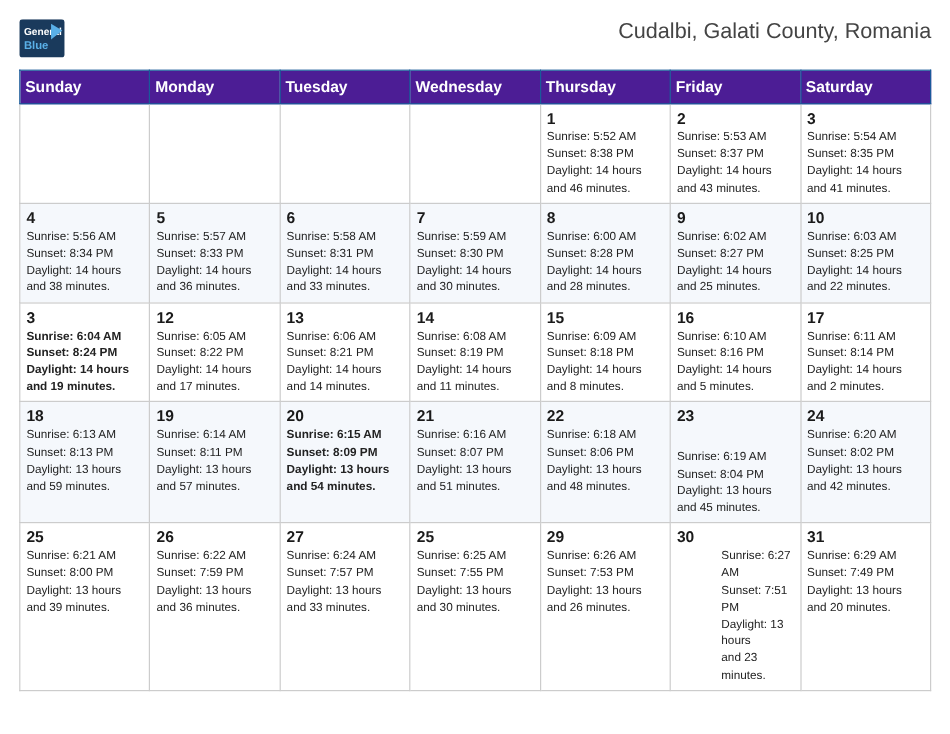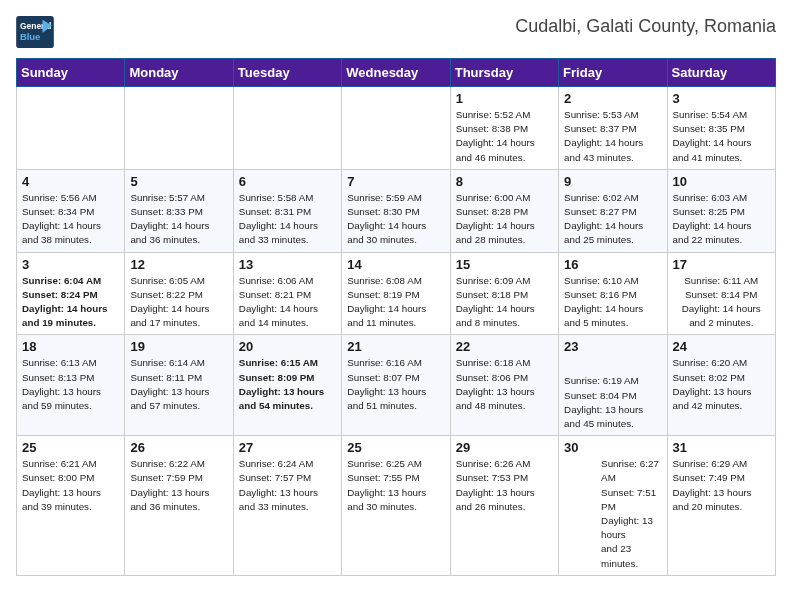--- a/index.html
+++ b/index.html
@@ -224,21 +224,21 @@
         </td>
         <td>
           <span class="day-num">16</span>
           <div class="day-info" style="white-space: pre-line;">Sunrise: 6:10 AM
 Sunset: 8:16 PM
 Daylight: 14 hours
 and 5 minutes.</div>
         </td>
         <td>
           <span class="day-num">17</span>
-          <div class="day-info" style="white-space: pre-line; text-align: center;">Sunrise: 6:11 AM
+          <div class="day-info" style="white-space: pre-line;">Sunrise: 6:11 AM
 Sunset: 8:14 PM
 Daylight: 14 hours
 and 2 minutes.</div>
         </td>
       </tr>
       <tr>
         <td>
           <span class="day-num">18</span>
           <div class="day-info" style="white-space: pre-line;">Sunrise: 6:13 AM
 Sunset: 8:13 PM

